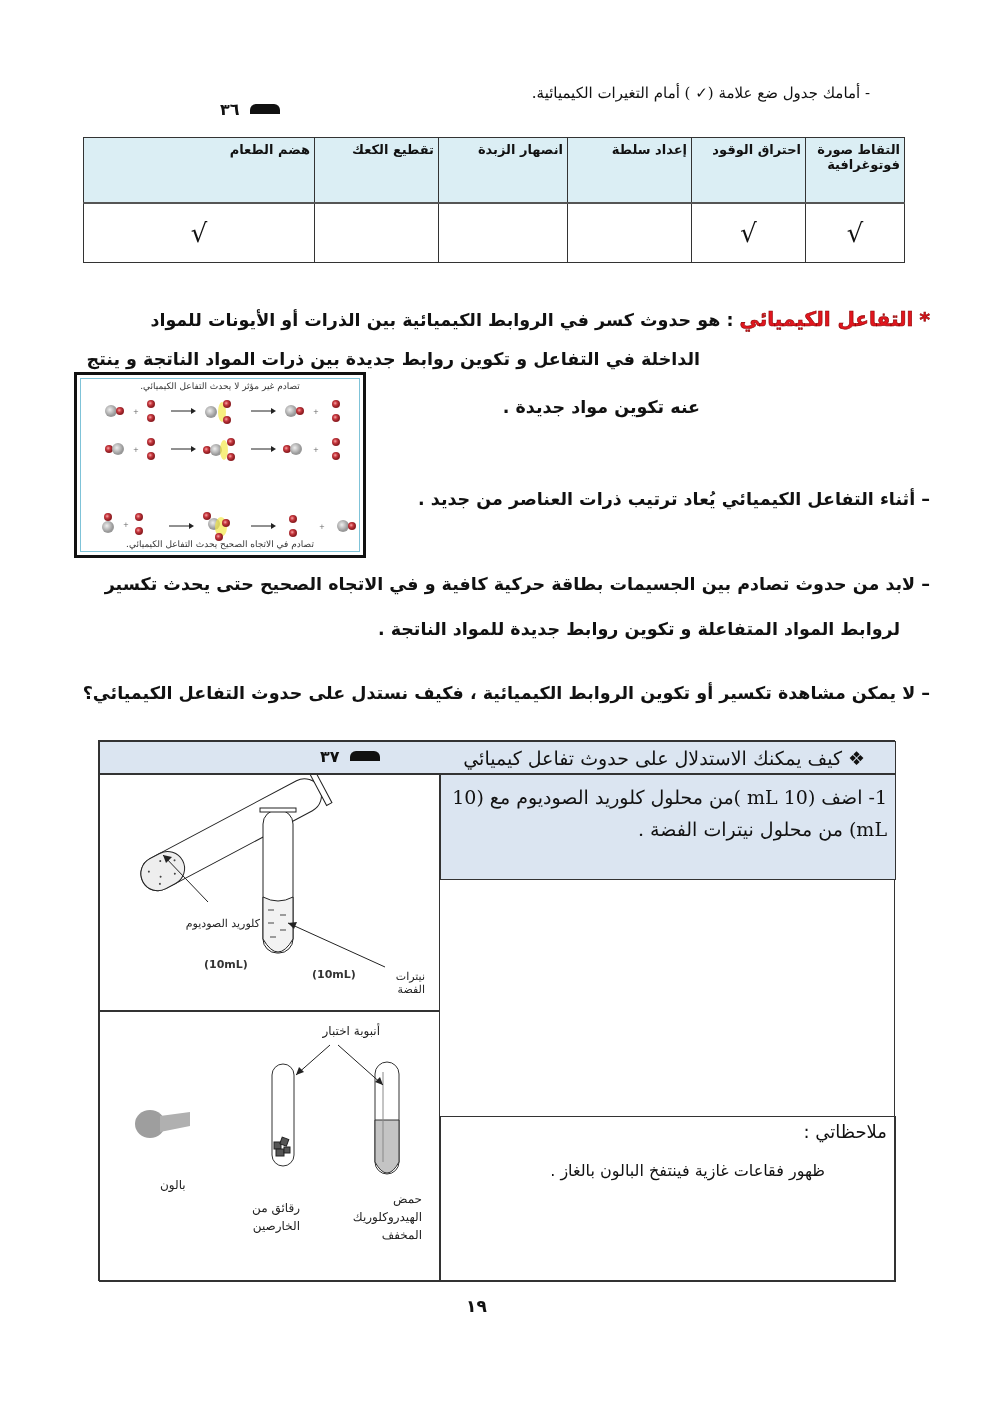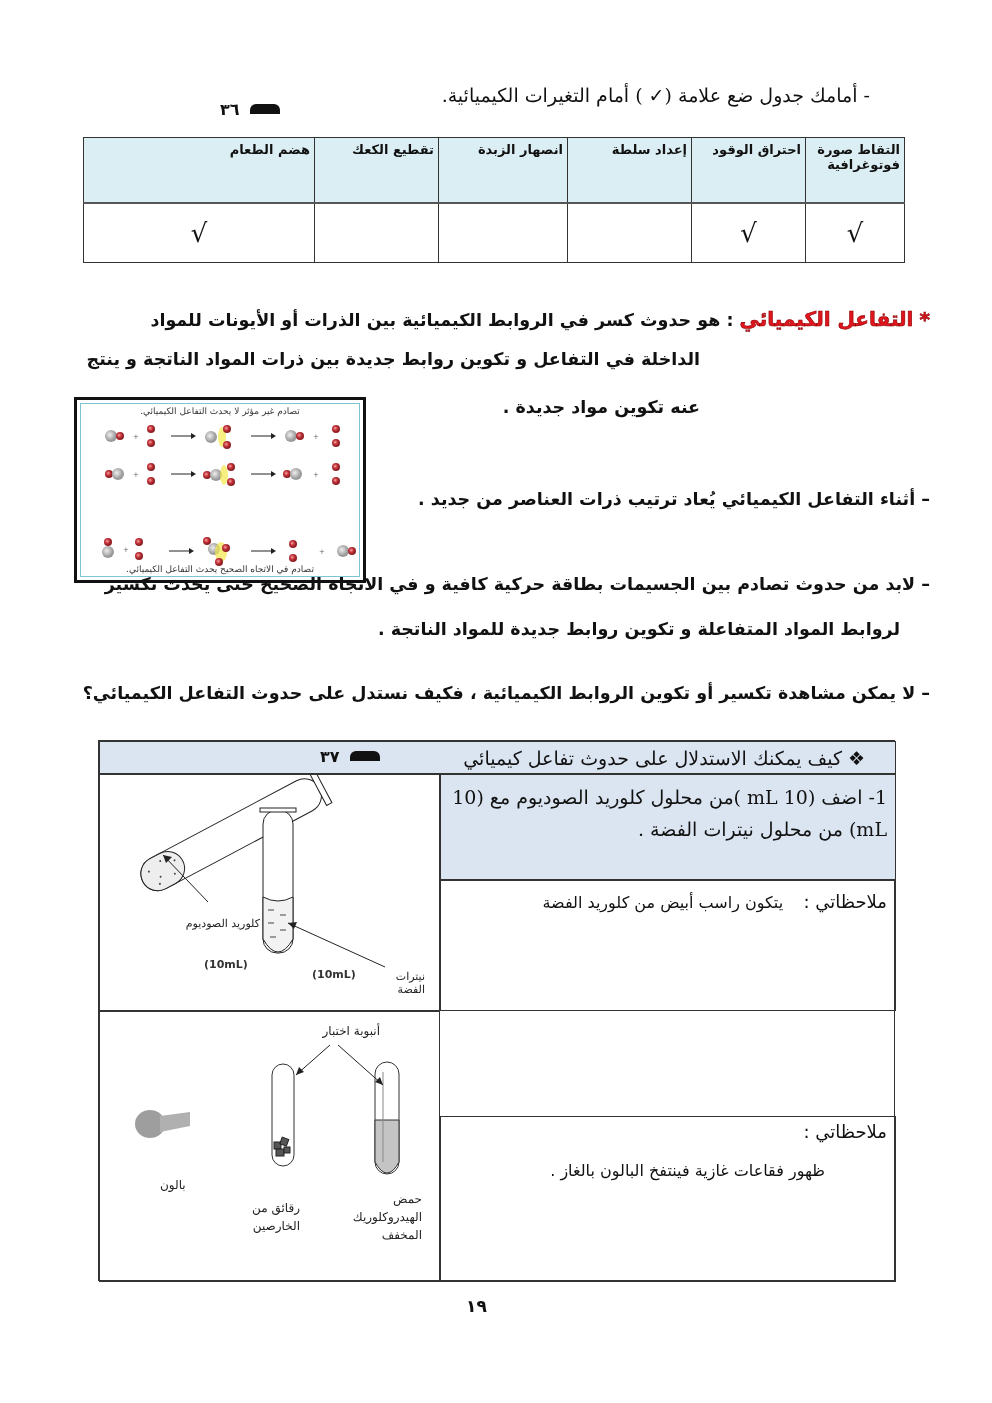--- a/index.html
+++ b/index.html
@@ -2,42 +2,42 @@
 <html><head>
 <meta charset="utf-8">
 <style>
   html, body { margin:0; padding:0; background:#fff; }
   body { width:992px; height:1403px; position:relative; overflow:hidden;
          font-family:"DejaVu Sans", sans-serif; color:#111; }
   .abs { position:absolute; }
   .rtl { direction:rtl; text-align:right; }
 
   
-  #instr { left:300px; top:84px; width:570px; font-size:19px; font-family:"DejaVu Serif", serif; }
+  #instr { left:300px; top:84px; width:570px; font-size:15px; font-family:"DejaVu Serif", serif; }
   #pg36 { left:220px; top:99px; font-size:16px; font-weight:bold; }
   .page-ref { display:inline-flex; align-items:center; gap:10px; direction:rtl; }
   .page-ref .sym { display:inline-block; width:30px; height:10px; background:#111; border-radius:6px 6px 0 0; }
 
   
   #ctable { left:83px; top:137px; width:822px; border-collapse:collapse; direction:rtl; }
   #ctable th, #ctable td { border:1px solid #333; }
   #ctable th { background:#dbeef4; height:56px; font-size:13px; font-weight:bold;
                vertical-align:top; padding:4px 4px; text-align:right; }
   #ctable td { height:56px; text-align:center; font-size:26px; font-family:"DejaVu Serif", serif; font-style:italic; }
   #ctable tr:first-child th { border-bottom:2px solid #555; }
 
   
   .para { font-size:17.5px; font-weight:bold; line-height:38px; }
   #def1 { left:80px; top:300px; width:850px; }
   #def2 { left:70px; top:340px; width:630px; }
   #def3 { left:380px; top:388px; width:320px; }
   .term { color:#e0161e; font-size:20px; -webkit-text-stroke:0.6px #8a0000; }
 
   
-  #fig { left:74px; top:397px; width:292px; height:186px; border:3px solid #111; background:#fff; box-sizing:border-box; }
+  #fig { left:74px; top:372px; width:292px; height:186px; border:3px solid #111; background:#fff; box-sizing:border-box; }
   #fig .inner { position:absolute; left:3px; top:3px; right:3px; bottom:3px; border:1px solid #7fc3d8; }
   #fig .cap { position:absolute; width:100%; text-align:center; font-size:9px; color:#333; direction:rtl; font-family:"DejaVu Serif", serif; }
 
   #b1 { left:380px; top:480px; width:550px; }
   #b2 { left:70px; top:565px; width:860px; }
   #b2b { left:70px; top:610px; width:830px; }
   #b3 { left:70px; top:674px; width:860px; }
 
   
   #etable { left:98px; top:740px; width:797px; height:541px; border:1.5px solid #333; box-sizing:border-box; }
@@ -222,27 +222,20 @@
     <div class="abs lbl rtl" style="left:60px;top:142px;width:100px;">كلوريد الصوديوم</div>
     <div class="abs" style="left:104px;top:183px;font-size:11px;font-weight:bold;color:#333;">(10mL)</div>
     <div class="abs lbl rtl" style="left:265px;top:195px;width:60px;">نيترات الفضة</div>
     <div class="abs" style="left:212px;top:193px;font-size:11px;font-weight:bold;color:#333;">(10mL)</div>
   </div>
 
   <div class="cell sheading" style="left:341px;top:33px;width:456px;height:106px;">
     <div class="abs rtl ser" style="right:8px;top:6px;width:440px;">1- اضف (10 mL )من محلول كلوريد الصوديوم  مع (10 mL) من محلول نيترات الفضة   .</div>
   </div>
 
-  <div class="cell" style="left:341px;top:139px;width:456px;height:131px;">
-    <div class="abs rtl obs" style="right:8px;top:10px;width:440px;">
-      <span style="font-size:18px;">ملاحظاتي :</span>
-      &nbsp;&nbsp;
-      <span>يتكون راسب أبيض من كلوريد الفضة</span>
-    </div>
-  </div>
 
   <div class="cell" style="left:0;top:270px;width:341px;height:271px;">
     <svg width="339" height="269" style="position:absolute;left:0;top:0">
 
       <g>
         <ellipse cx="50" cy="112" rx="15" ry="14" fill="#9e9e9e"></ellipse>
         <path d="M60 104 L90 100 L90 114 L60 120 Z" fill="#b0b0b0"></path>
       </g>
 
       <rect x="172" y="52" width="22" height="102" rx="11" fill="#fff" stroke="#333"></rect>

